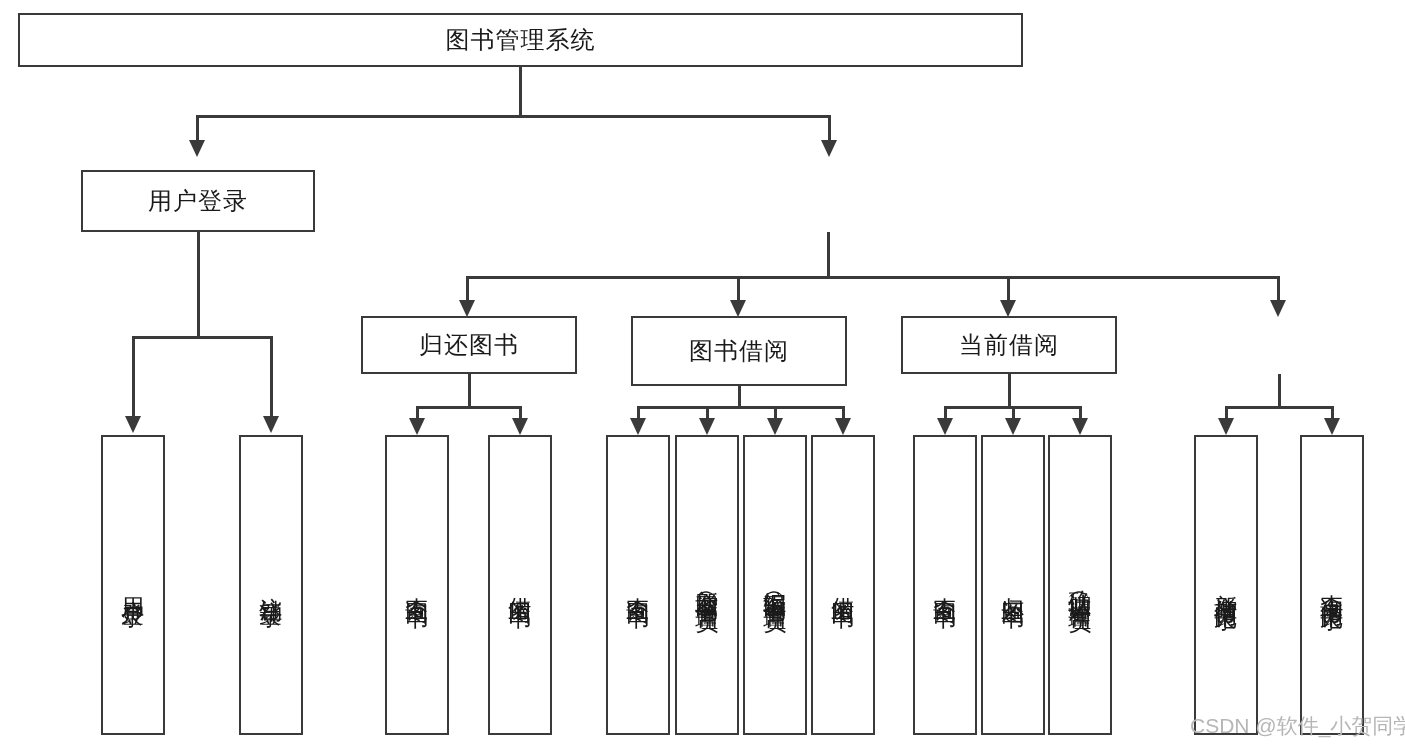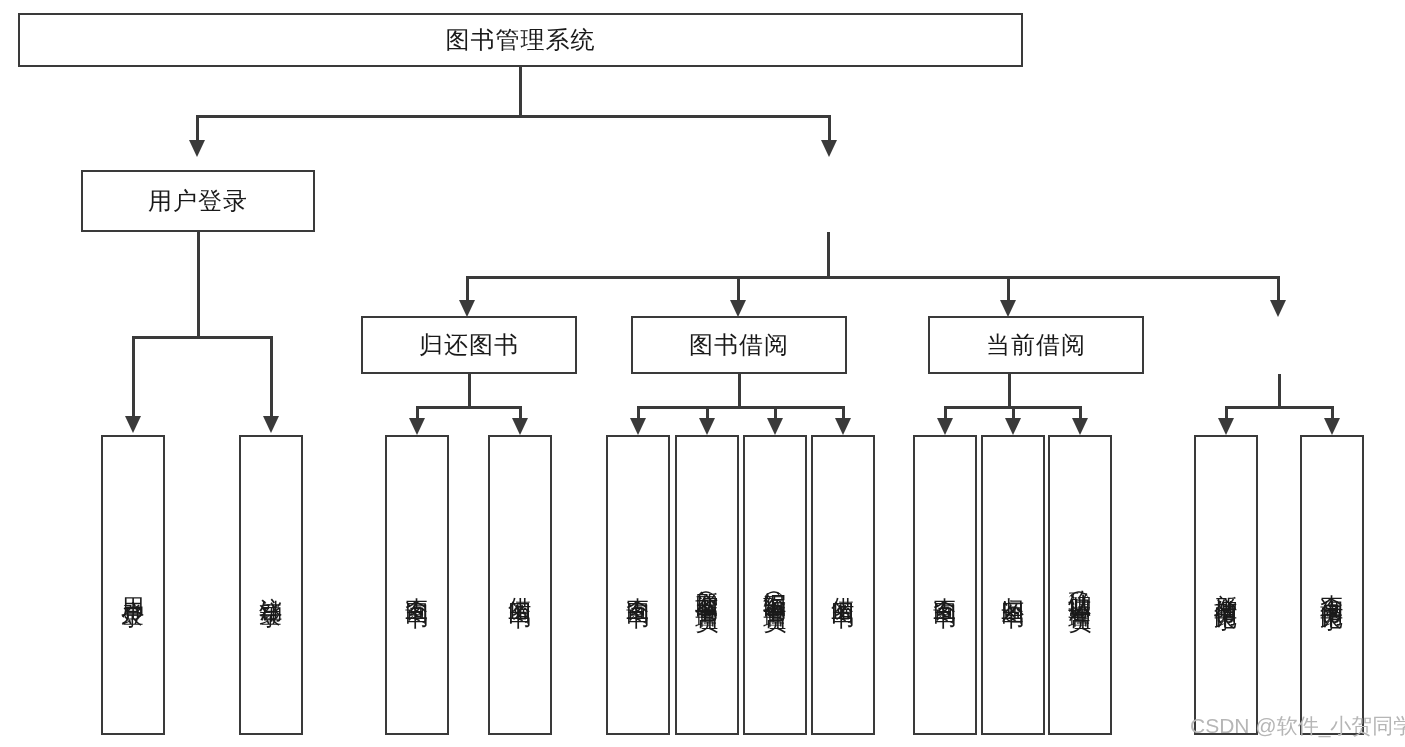--- a/index.html
+++ b/index.html
@@ -106,24 +106,24 @@
   <div class="ln vln" style="left:737px;top:276px;height:26px;"></div>
   <div class="arrow" style="left:730px;top:300px;"></div>
   <div class="ln vln" style="left:1007px;top:276px;height:26px;"></div>
   <div class="arrow" style="left:1000px;top:300px;"></div>
   <div class="ln vln" style="left:1277px;top:276px;height:26px;"></div>
   <div class="arrow" style="left:1270px;top:300px;"></div>
 
   <div class="box h" style="left:361px;top:316px;width:216px;height:58px;">
     <span>归还图书</span>
   </div>
-  <div class="box h" style="left:631px;top:316px;width:216px;height:58px;">
+  <div class="box h" style="left:631px;top:316px;width:216px;height:70px;">
     <span>图书借阅</span>
   </div>
-  <div class="box h" style="left:901px;top:316px;width:216px;height:58px;margin-left:27px;">
+  <div class="box h" style="left:901px;top:316px;width:216px;height:58px;">
     <span>当前借阅</span>
   </div>
 
   <div class="ln vln" style="left:468px;top:374px;height:34px;"></div>
   <div class="ln hln" style="left:416px;top:406px;width:105px;"></div>
   <div class="ln vln" style="left:416px;top:406px;height:14px;"></div>
   <div class="arrow" style="left:409px;top:418px;"></div>
   <div class="ln vln" style="left:519px;top:406px;height:14px;"></div>
   <div class="arrow" style="left:512px;top:418px;"></div>
 

